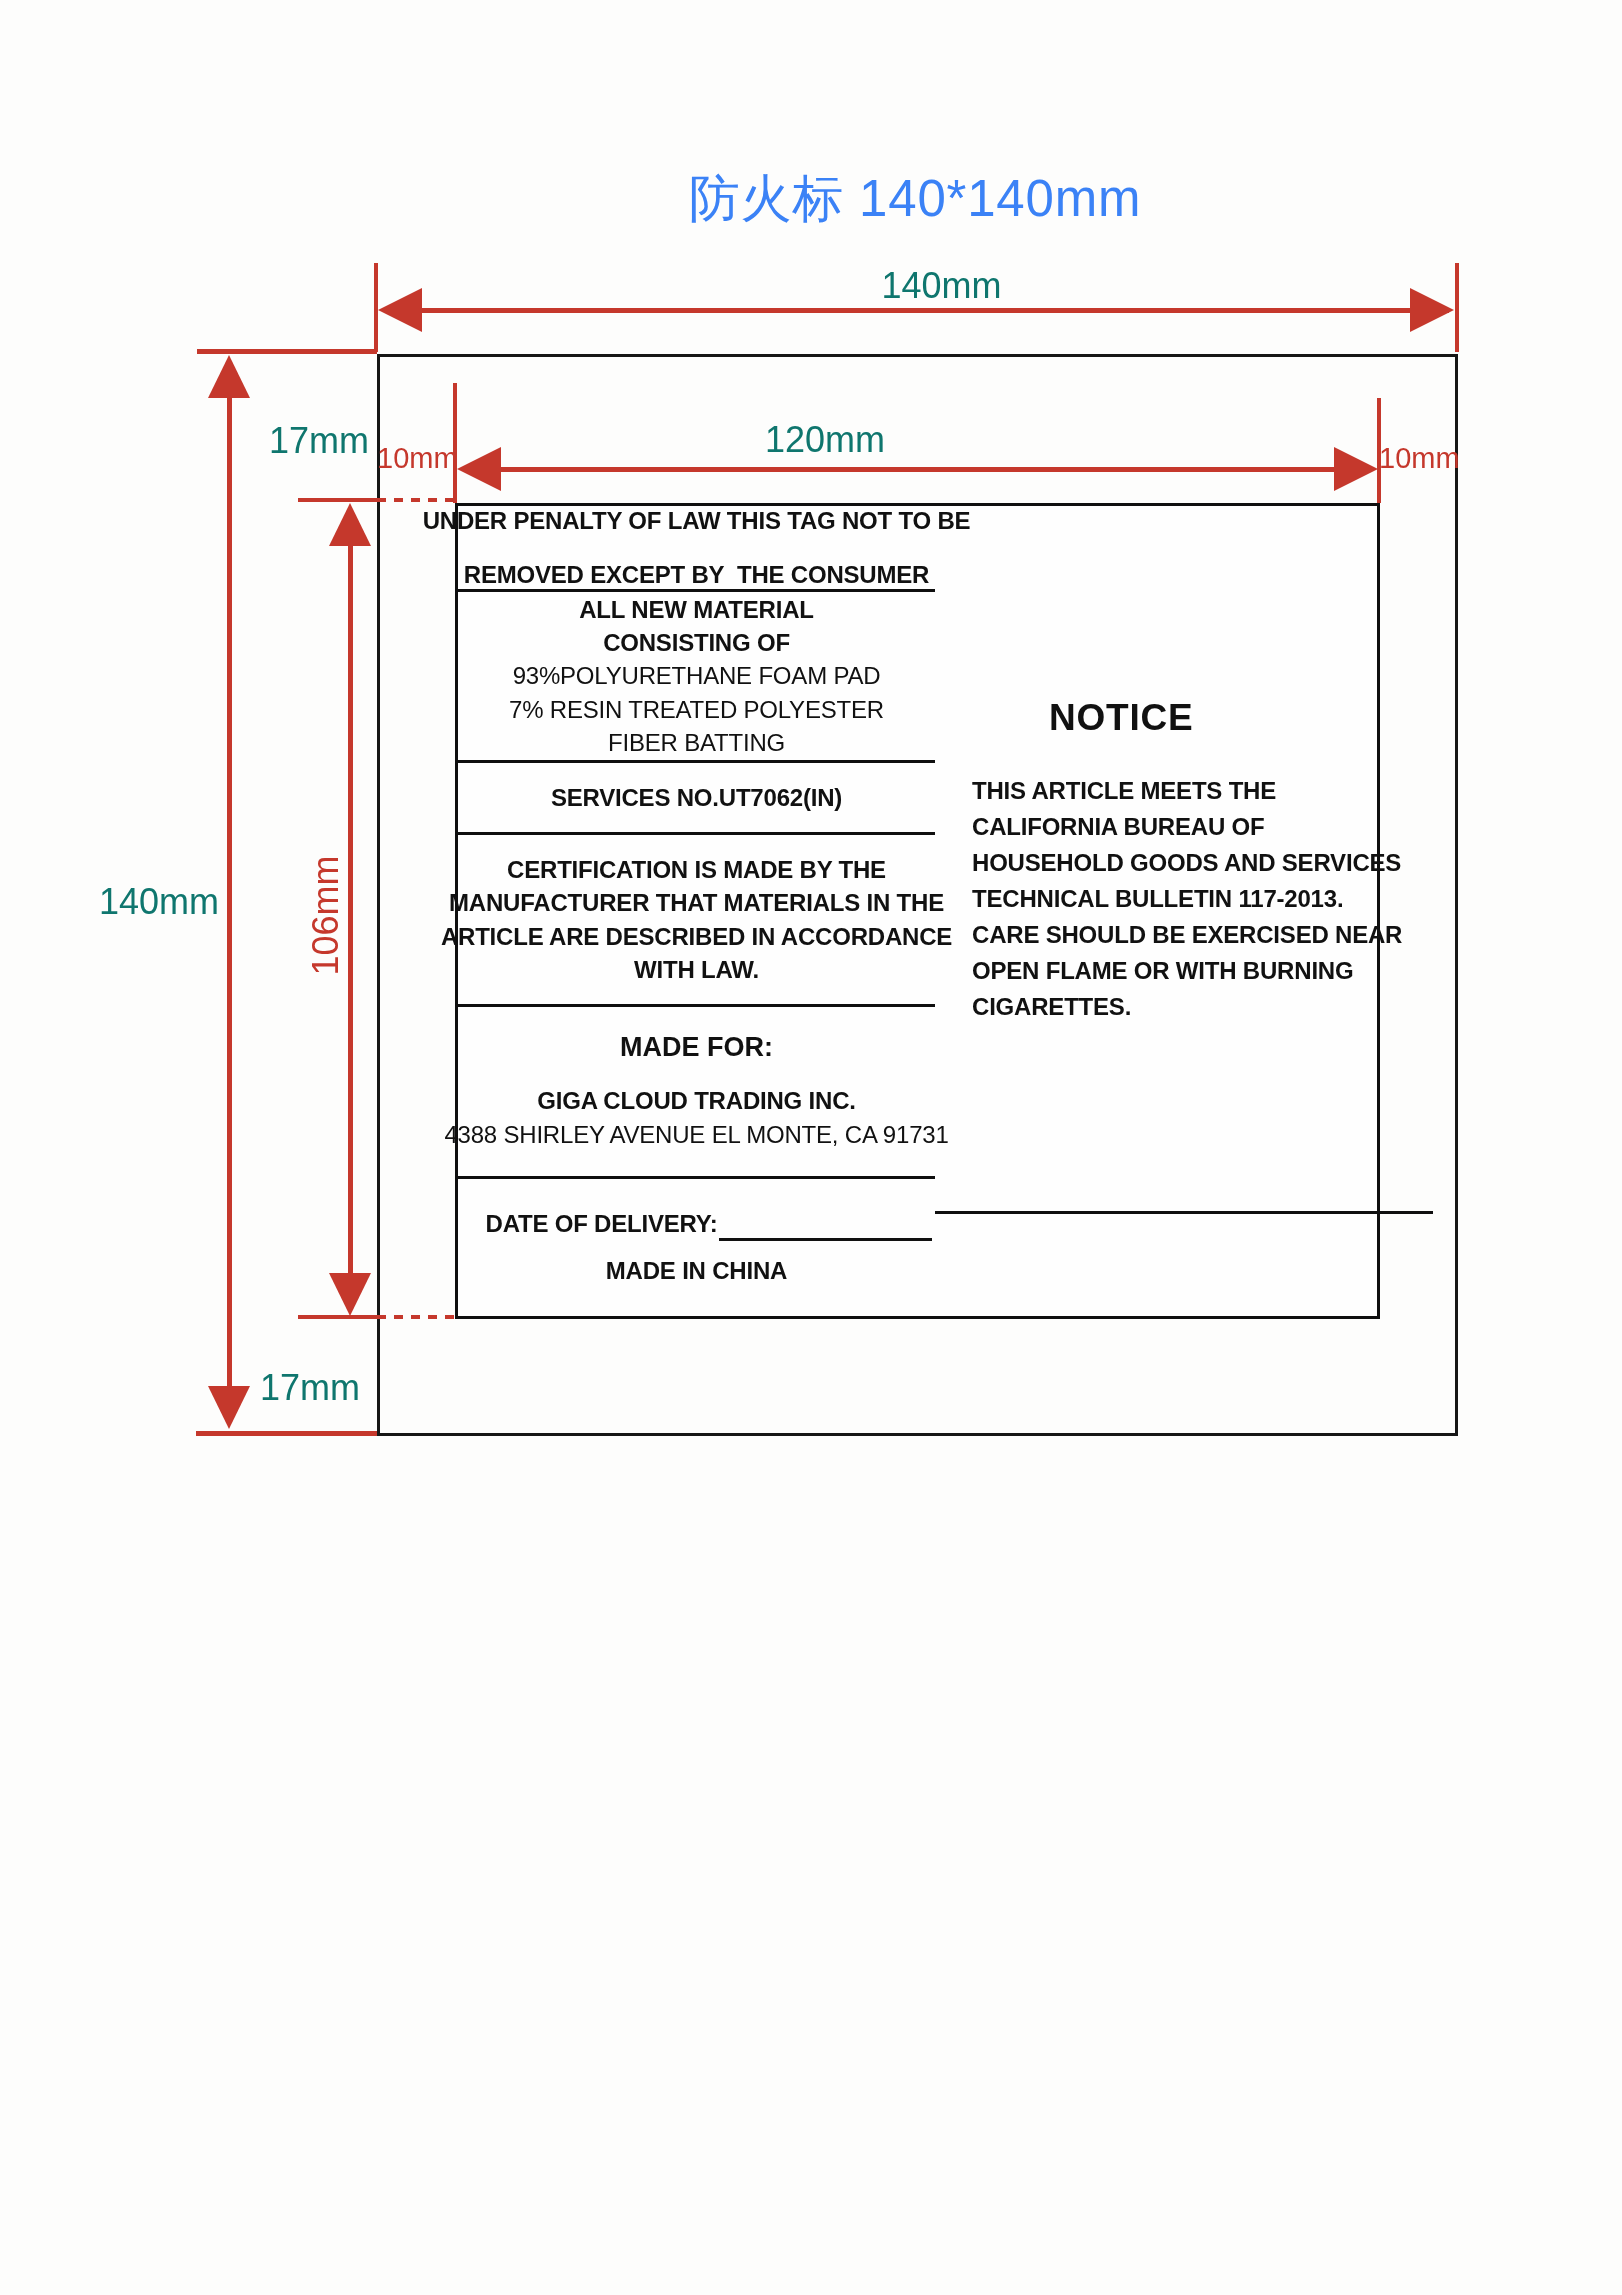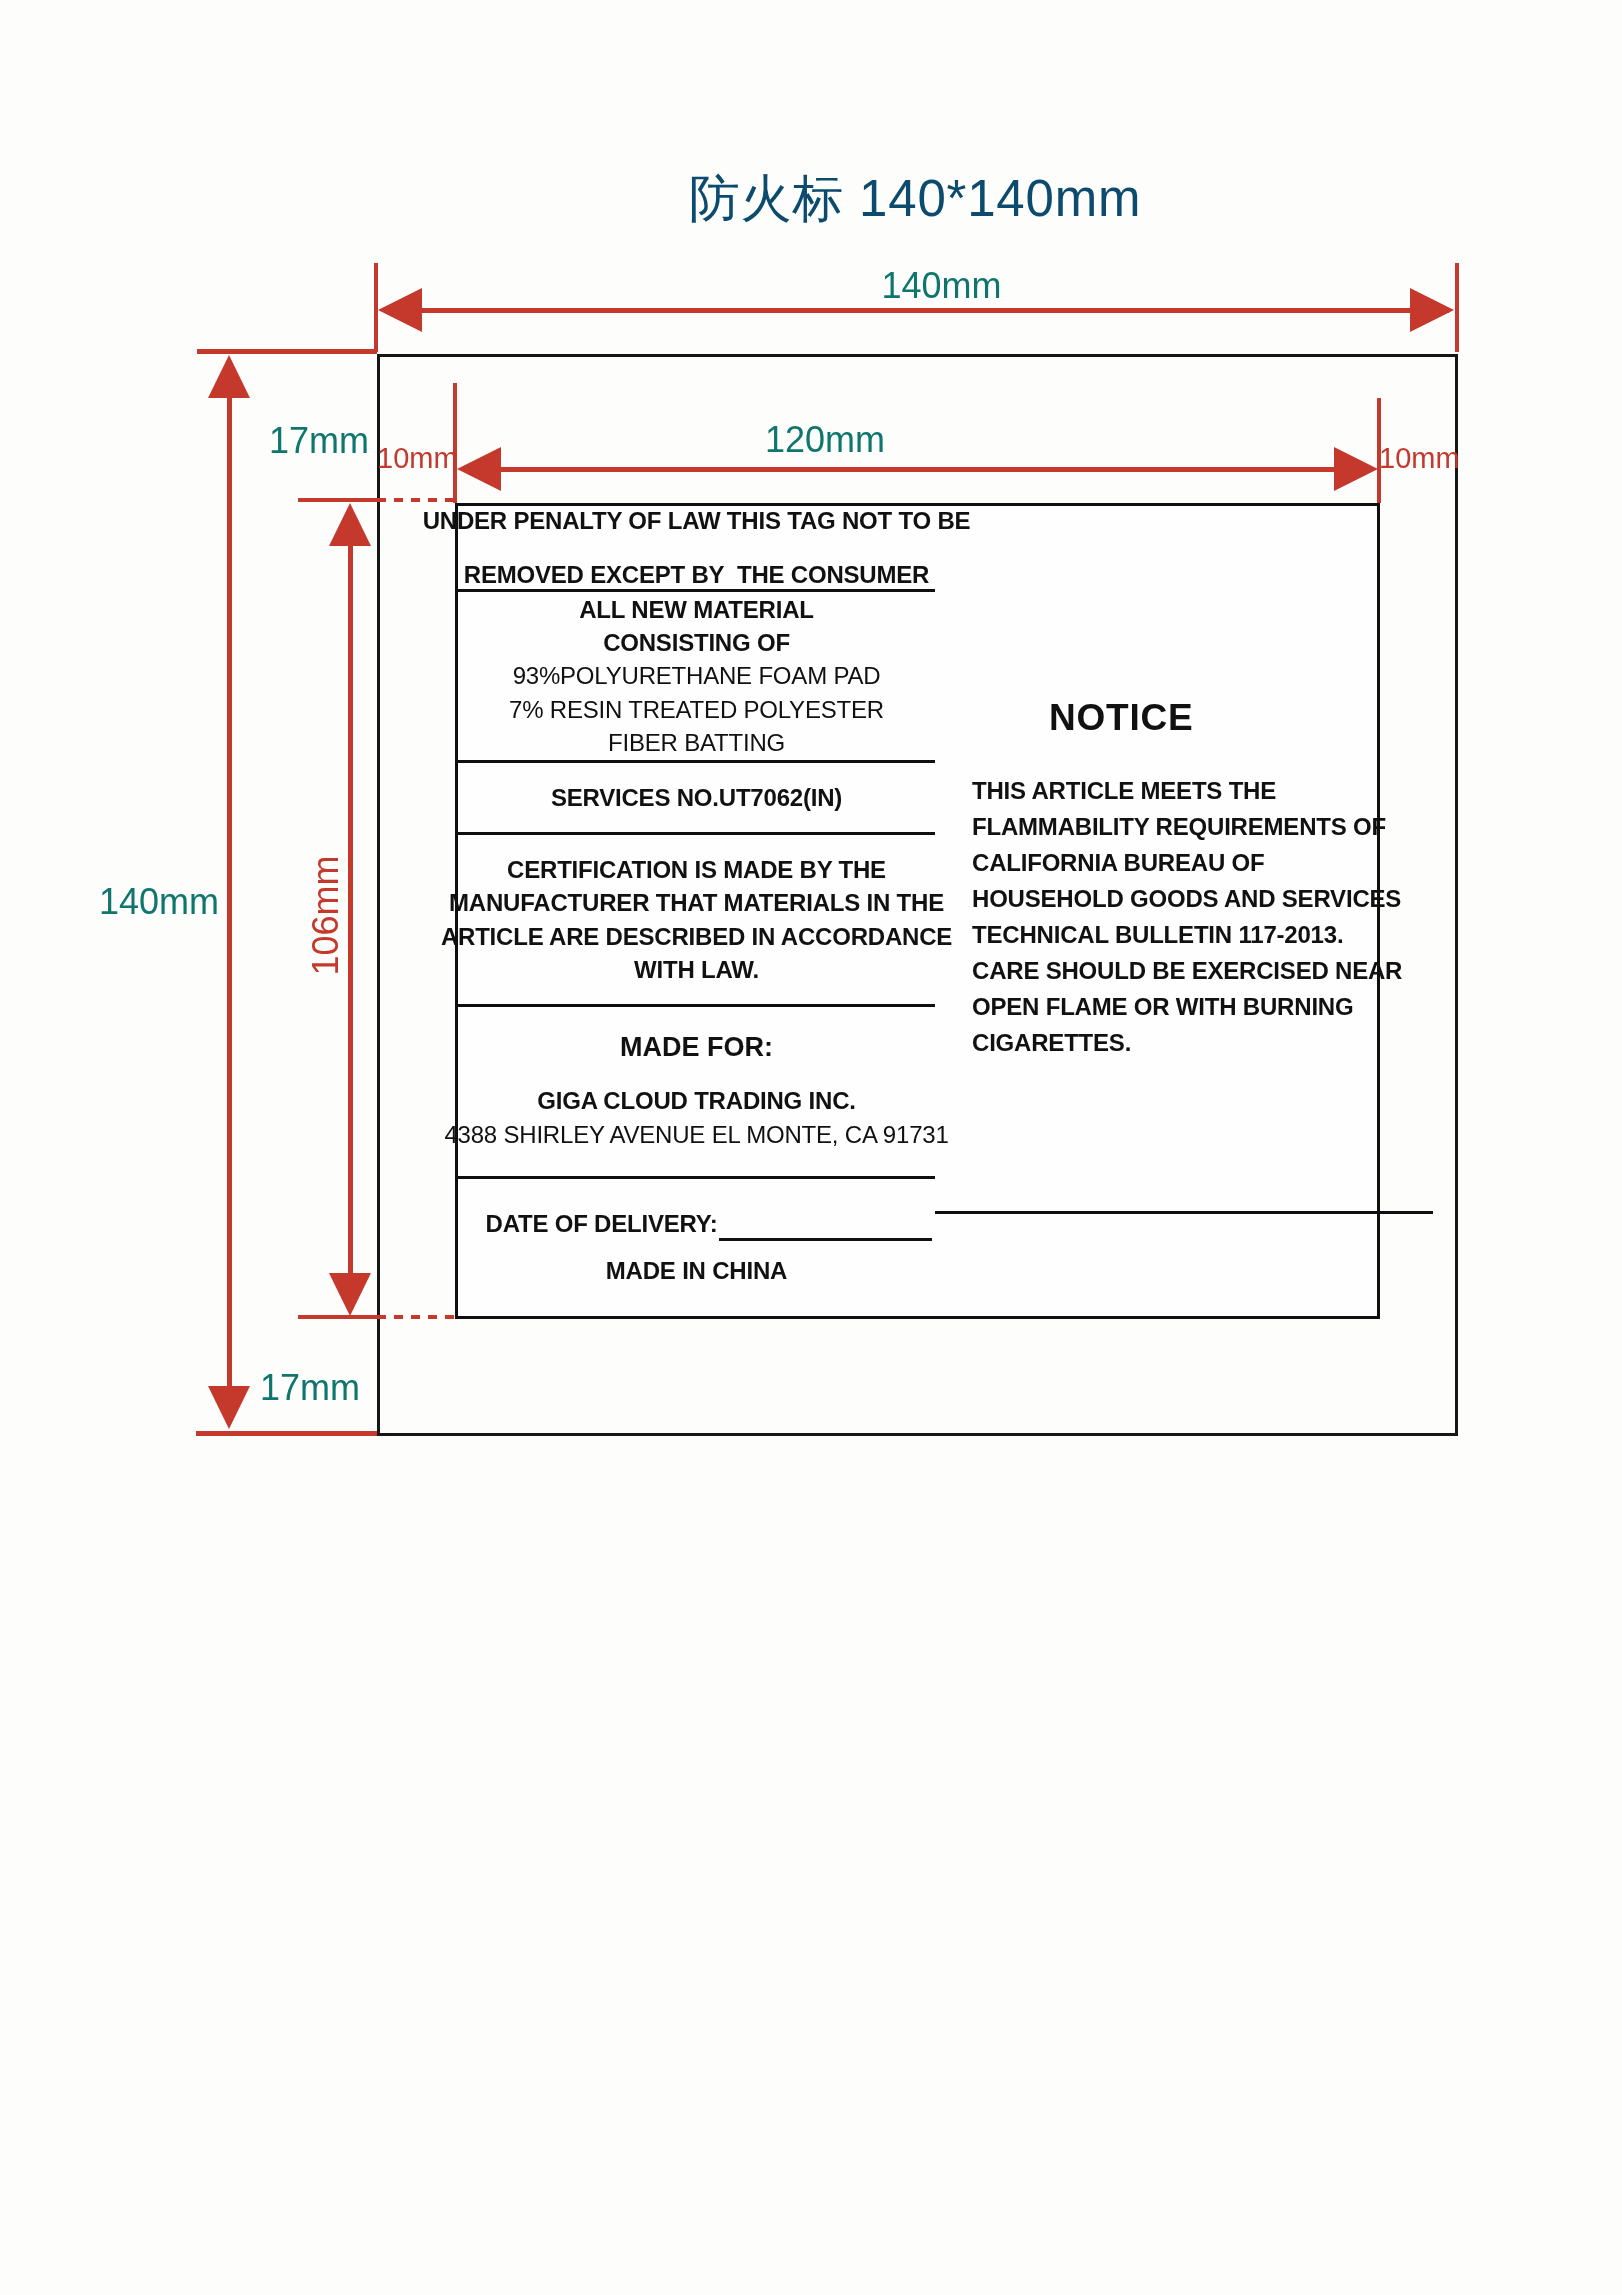--- a/index.html
+++ b/index.html
@@ -3,21 +3,21 @@
 <meta charset="utf-8">
 <style>
   html,body{margin:0;padding:0;background:#ffffff;}
   .canvas{
     position:relative;width:1623px;height:2295px;background:#fdfdfc;overflow:hidden;
     font-family:"Liberation Sans", sans-serif;color:#111;
   }
   
   .page-title{
     position:absolute;left:536px;top:165px;width:758px;text-align:center;
-    font-size:51px;font-weight:400;color:#0c4a6e;letter-spacing:0.8px;white-space:nowrap;
+    font-size:51px;font-weight:400;color:#3b82f6;letter-spacing:0.8px;white-space:nowrap;
   }
   
   .outer-box{position:absolute;left:377px;top:354px;width:1081px;height:1082px;
     border:3.1px solid #161616;box-sizing:border-box;}
   .inner-label{position:absolute;left:455px;top:503px;width:925px;height:816px;
     border:3.1px solid #0f0f0f;box-sizing:border-box;display:flex;background:#fefefe;}
   .left-col{width:477px;display:flex;flex-direction:column;box-sizing:border-box;}
   .divider{width:10px;background:#0f0f0f;}
   .right-col{flex:1;display:flex;flex-direction:column;box-sizing:border-box;}
   .sec{box-sizing:border-box;border-bottom:3.1px solid #0f0f0f;display:flex;flex-direction:column;
@@ -104,21 +104,20 @@
         <div class="bline origin-line">MADE IN CHINA</div>
       </div>
     </div>
 
     <div class="divider"></div>
 
     <div class="right-col">
       <div class="notice-cell">
         <div class="notice-title">NOTICE</div>
         <div class="notice-line">THIS ARTICLE MEETS THE</div>
-        <div class="notice-line">FLAMMABILITY REQUIREMENTS OF</div>
         <div class="notice-line">CALIFORNIA BUREAU OF</div>
         <div class="notice-line">HOUSEHOLD GOODS AND SERVICES</div>
         <div class="notice-line">TECHNICAL BULLETIN 117-2013.</div>
         <div class="notice-line">CARE SHOULD BE EXERCISED NEAR</div>
         <div class="notice-line">OPEN FLAME OR WITH BURNING</div>
         <div class="notice-line">CIGARETTES.</div>
       </div>
       <div class="empty-cell"></div>
     </div>
   </div>

